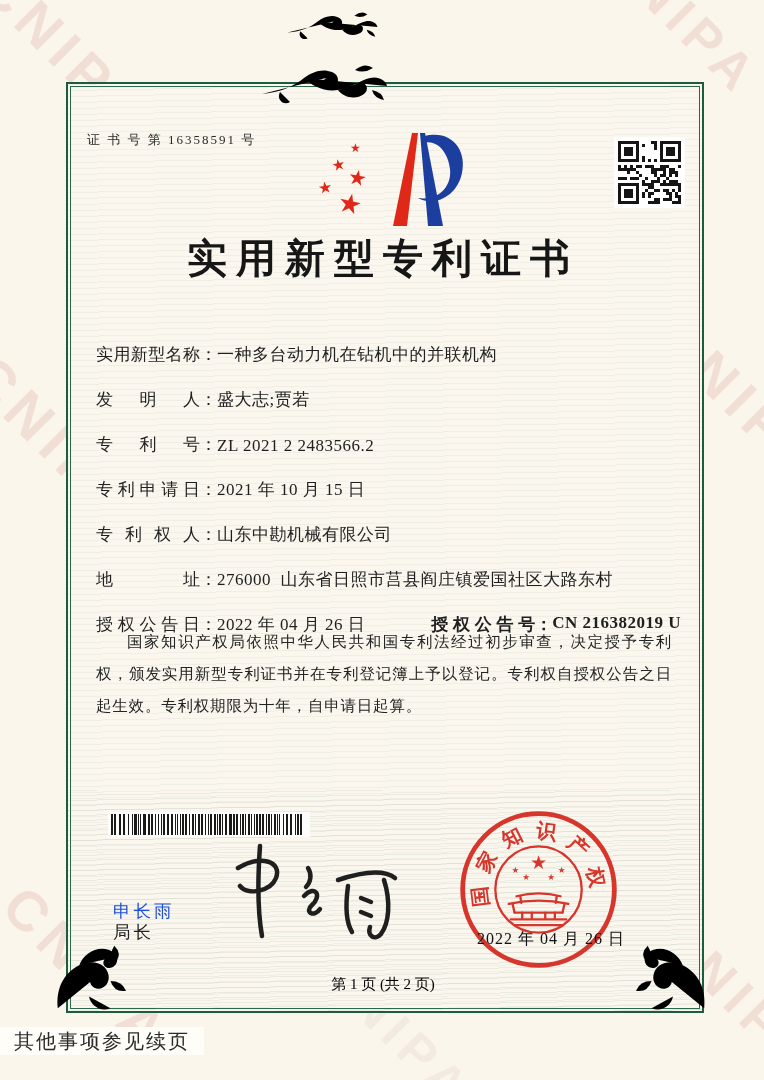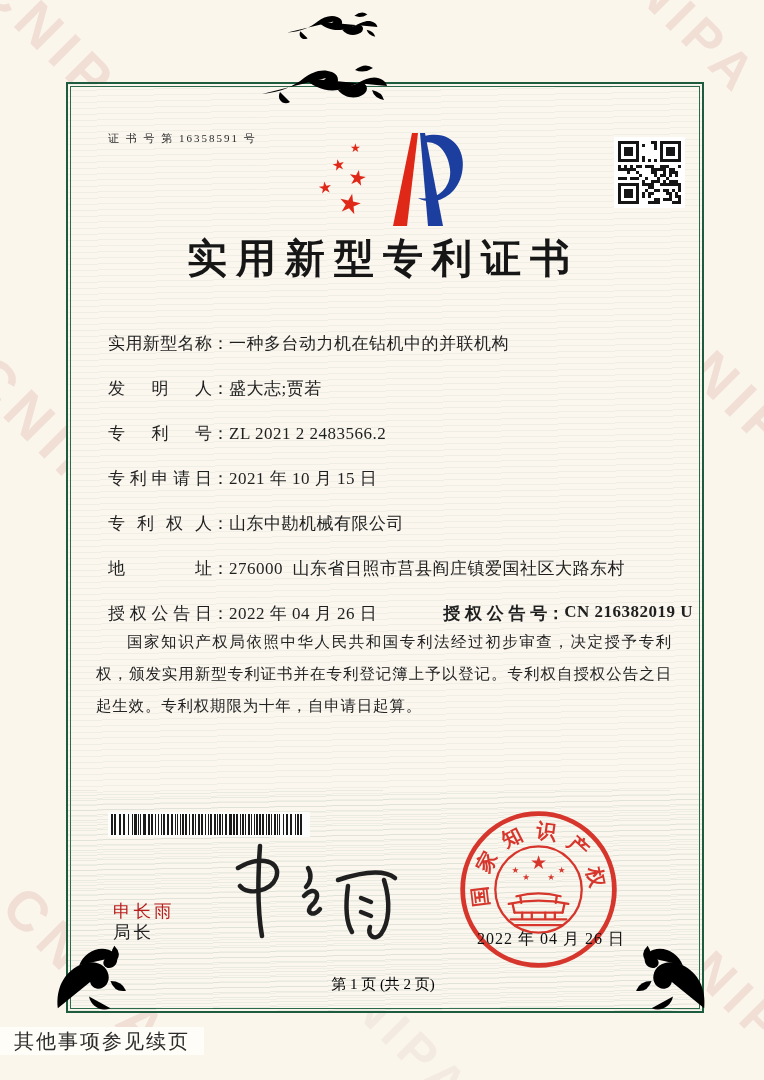--- a/index.html
+++ b/index.html
@@ -17,47 +17,47 @@
   
   .panel{position:absolute;left:66px;top:82px;width:634px;height:927px;
          border:2px solid #1d5c3e;background:
          repeating-linear-gradient(179deg, rgba(140,165,145,0.10) 0px, rgba(140,165,145,0.10) 1px, rgba(0,0,0,0) 1px, rgba(0,0,0,0) 6px),
          #fbf7ef; z-index:2;}
   .panel-inner{position:absolute;inset:2px;border:1px solid #2a6a4a;pointer-events:none;}
   .panel-lines-bottom{position:absolute;left:0;right:0;top:706px;bottom:0;
          background:repeating-linear-gradient(179deg, rgba(125,155,135,0.14) 0px, rgba(125,155,135,0.14) 1px, rgba(0,0,0,0) 1px, rgba(0,0,0,0) 5px);}
 
   .abs{position:absolute;z-index:5;}
-  .cert-no{left:108px;top:131px;font-size:11px;color:#2a2a2a;letter-spacing:2px;white-space:pre;text-align:center;}
+  .cert-no{left:87px;top:131px;font-size:13px;color:#2a2a2a;letter-spacing:2px;white-space:pre;text-align:center;}
 
   
   .logo{left:296px;top:128px;width:170px;height:102px;}
   .logo .star{position:absolute;color:#e02818;line-height:1;font-family:"DejaVu Sans",sans-serif;}
 
   .qr{left:614px;top:137px;width:71px;height:71px;background:#fff;padding:4px;box-sizing:border-box;}
 
   .title{left:66px;top:231px;width:634px;text-align:center;font-size:40px;font-weight:bold;
          letter-spacing:9px;color:#161616;white-space:nowrap;}
 
   
   .fields{left:96px;top:321px;width:575px;font-size:17px;color:#1f1f1f;}
-  .frow{height:45px;display:flex;align-items:center;margin-left:12px;}
+  .frow{height:45px;display:flex;align-items:flex-end;}
   .flabel{display:inline-block;width:104px;text-align:justify;text-align-last:justify;flex:none;}
   .fcolon{flex:none;}
   .fvalue{white-space:pre;letter-spacing:0.5px;}
   .grant-no{margin-left:66px;display:flex;font-weight:bold;}
 
   .bodytext{left:96px;top:626px;width:576px;font-size:15.5px;line-height:32px;
             color:#242424;text-align:justify;letter-spacing:0.8px;}
   .bodytext p{margin:0;text-indent:2em;}
 
   .barcode{left:108px;top:812px;background:#fdfdfb;padding:2px 3px;}
 
   .director-title{left:113px;top:920px;font-size:17.5px;color:#222;letter-spacing:3px;}
-  .director-name{left:113px;top:899px;font-size:17.5px;color:#b91c1c;letter-spacing:3px;}
+  .director-name{left:113px;top:899px;font-size:17.5px;color:#1d4ed8;letter-spacing:3px;}
   .signature{left:220px;top:838px;}
 
   .seal{left:455px;top:806px;}
   .seal-date{left:477px;top:929px;font-size:16px;color:#111;letter-spacing:1px;white-space:pre;z-index:6;}
 
   .page-indicator{left:66px;top:975px;width:634px;text-align:center;font-size:15px;color:#000000;white-space:pre;}
   .continuation{left:0;top:1028px;width:764px;text-align:left;font-size:20px;color:#2a2a2a;z-index:3;}
   .continuation span{background:#fffdf7;padding:3px 14px;letter-spacing:2px;}
 
   .flourish{position:absolute;z-index:4;pointer-events:none;}

